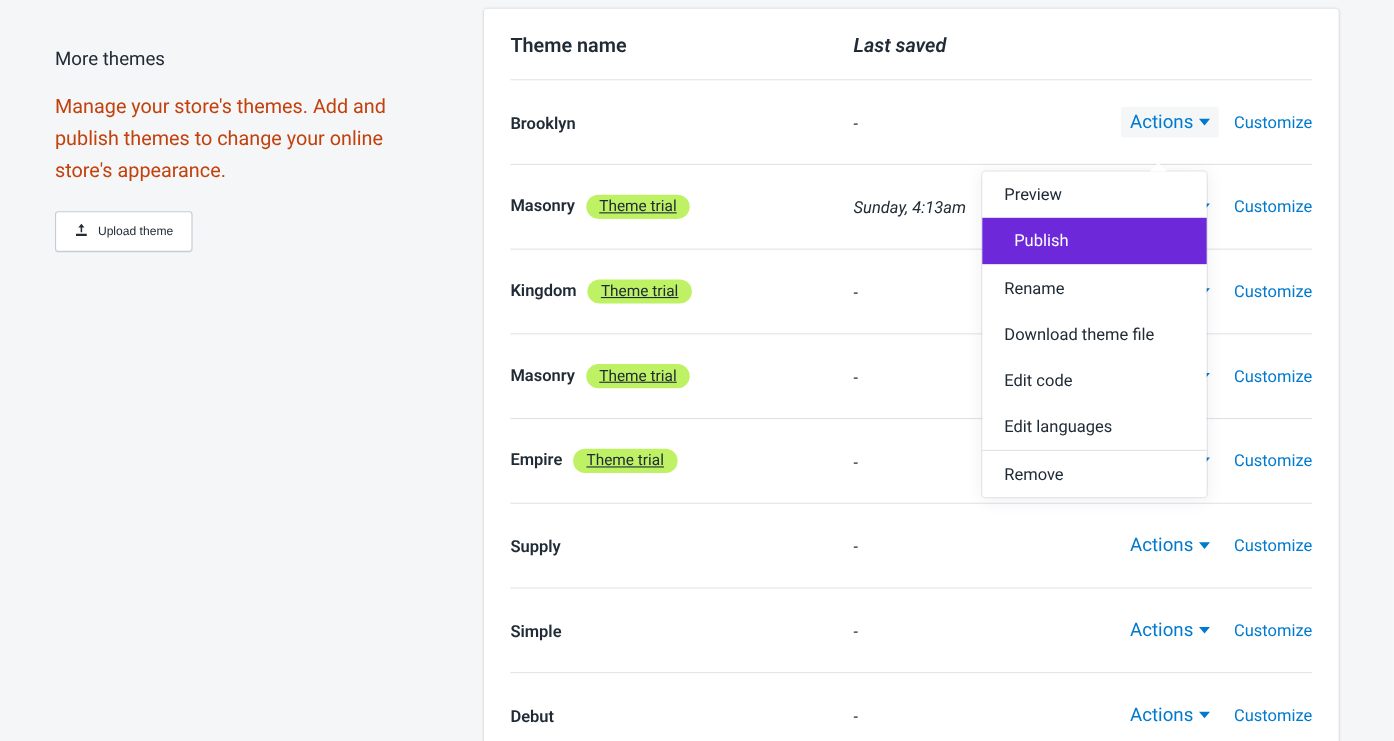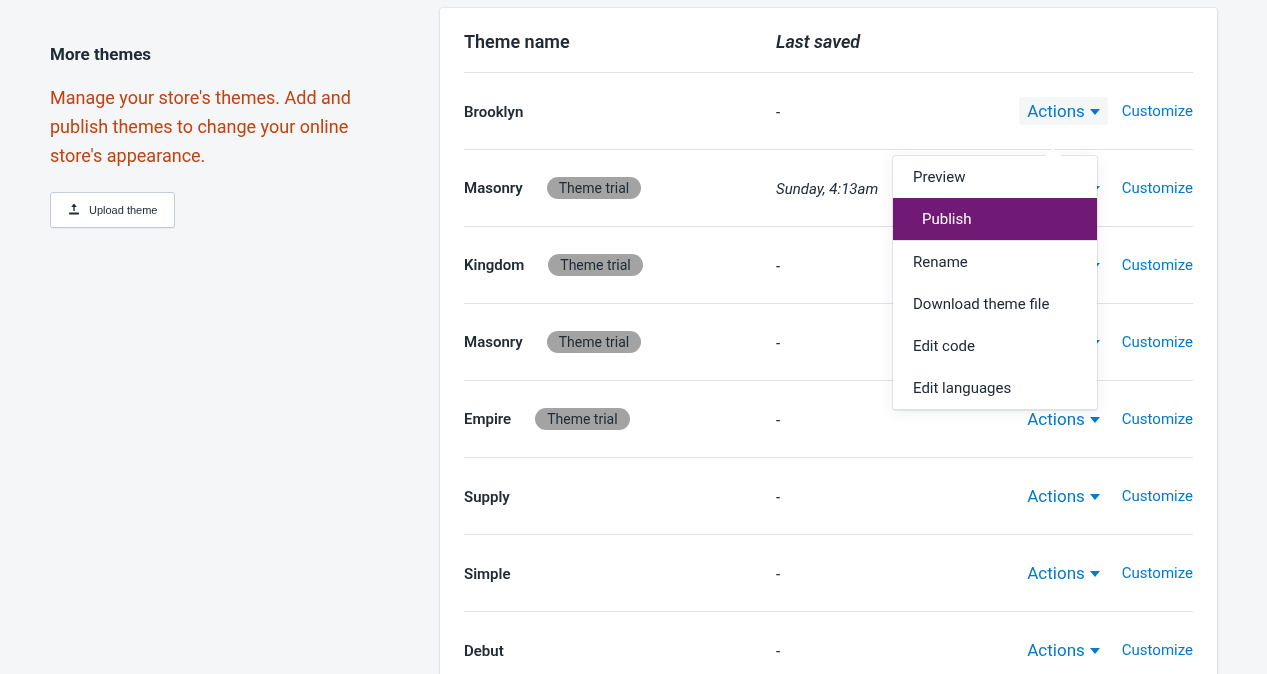--- a/index.html
+++ b/index.html
@@ -19,21 +19,21 @@
       display: flex;
       padding: 0;
     }
     .sidebar {
       width: 440px;
       padding: 44px 30px 30px 50px;
       flex-shrink: 0;
     }
     .sidebar-title {
       font-size: 17px;
-      font-weight: 700;
+      font-weight: 400;
       color: #212b36;
       margin-bottom: 20px;
     }
     .sidebar-desc {
       font-size: 18px;
       line-height: 1.6;
       color: #c2410c;
       margin-bottom: 22px;
       max-width: 320px;
     }
@@ -93,28 +93,29 @@
       align-items: center;
       padding: 24px 0;
       border-top: 1px solid #dfe3e8;
     }
     .theme-name {
       font-size: 15px;
       font-weight: 600;
       color: #212b36;
     }
     .badge-trial {
-      background: #a3a3a3;
+      background: #bef264;
       color: #212b36;
       font-size: 14px;
       font-weight: 400;
       padding: 3px 12px;
       border-radius: 12px;
-      margin-left: 24px;
+      margin-left: 10px;
       display: inline-block;
+      text-decoration: underline;
     }
     .saved-text {
       font-size: 15px;
       color: #212b36;
     }
     .actions-btn {
       display: inline-flex;
       align-items: center;
       gap: 5px;
       color: #007ace;
@@ -158,21 +159,21 @@
       border-right: 8px solid transparent;
       border-bottom: 8px solid #fff;
     }
     .dropdown-item {
       padding: 12px 20px;
       font-size: 15px;
       color: #212b36;
       cursor: pointer;
     }
     .dropdown-item.highlighted {
-      background: #701a75;
+      background: #6d28d9;
       color: #fff;
       padding-left: 29px;
     }
     .dropdown-divider {
       border: none;
       border-top: 1px solid #dfe3e8;
       margin: 0;
     }
   </style>
 </head>
@@ -307,15 +308,16 @@
 
     <div class="dropdown" id="dropdown">
         <div class="dropdown-item">Preview</div>
         <div class="dropdown-item highlighted">Publish</div>
         <hr class="dropdown-divider">
         <div class="dropdown-item">Rename</div>
         <div class="dropdown-item">Download theme file</div>
         <div class="dropdown-item">Edit code</div>
         <div class="dropdown-item">Edit languages</div>
         <hr class="dropdown-divider">
+        <div class="dropdown-item">Remove</div>
       </div>
   </main>
 </div>
 
 </body></html>

